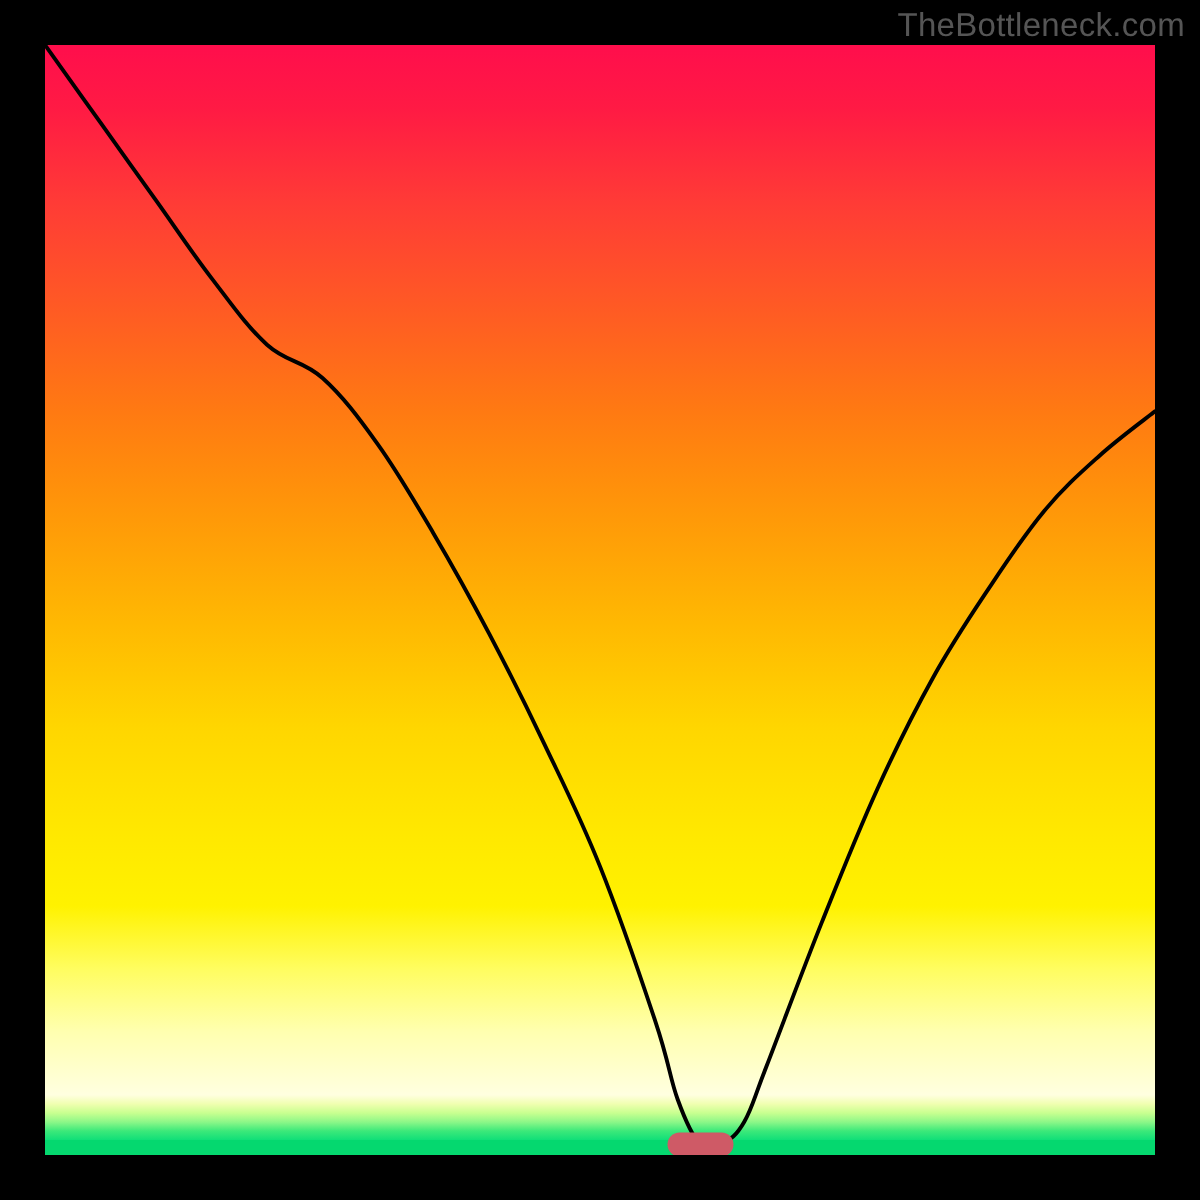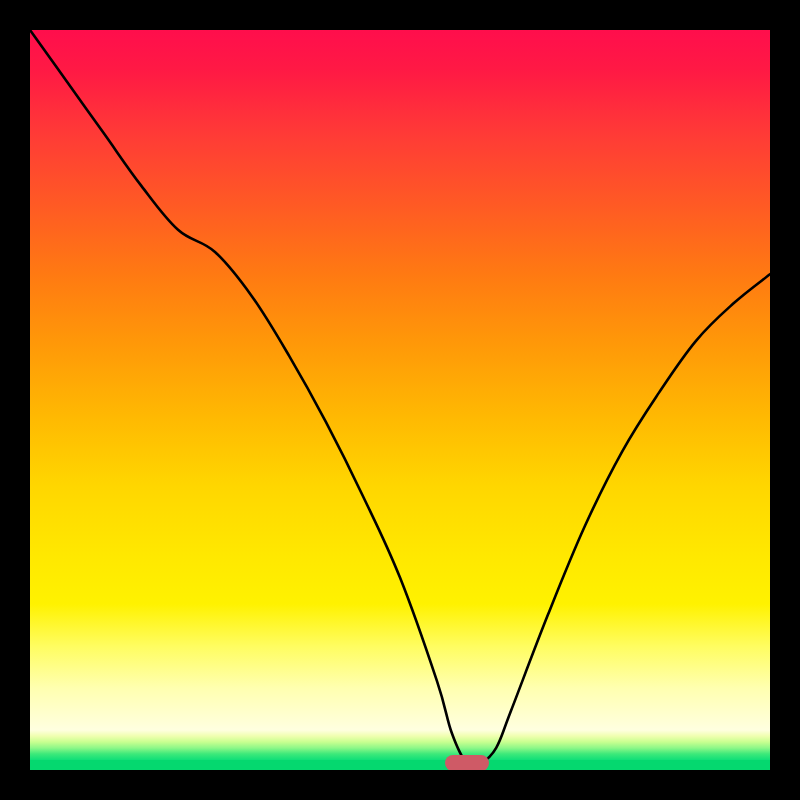--- a/index.html
+++ b/index.html
@@ -94,20 +94,21 @@
     background: #cf5a66;
     transform: translate(-50%, -50%);
     z-index: 5;
   }
 </style>
 </head>
 <body>
 
 <div class="frame">
 
+  <div class="watermark">TheBottleneck.com</div>
 
   <div class="plot-area">
     <div class="gradient-layer grad-main"></div>
     <div class="gradient-layer grad-band"></div>
     <div class="gradient-layer grad-floor"></div>
 
     <svg class="curve" viewBox="0 0 740 740" preserveAspectRatio="none">
       <path id="curve-path" d="M 0 0 C 6.66 9.323999999999991, 23.68 33.15199999999995, 37 51.799999999999955 C 50.32 70.44799999999995, 60.68 84.95200000000003, 74 103.60000000000002 C 87.32 122.24800000000002, 97.68 138.08399999999997, 111 155.39999999999998 C 124.32 172.71599999999998, 134.68 187.81200000000007, 148 199.80000000000007 C 161.32 211.78800000000007, 171.68 210.01200000000003, 185 222 C 198.32 233.98799999999997, 208.68 247.75199999999998, 222 266.4 C 235.32 285.04799999999994, 245.68 302.95599999999996, 259 325.59999999999997 C 272.32 348.24399999999997, 282.68 366.89200000000005, 296 392.20000000000005 C 309.32 417.50800000000004, 319.68 438.228, 333 466.2 C 346.32 494.17199999999997, 356.68 514.3, 370 547.6 C 383.32 580.9000000000001, 397.67600000000004 623.2280000000001, 407.00000000000006 651.2 C 416.32400000000007 679.172, 416.472 688.348, 421.79999999999995 703 C 427.12799999999993 717.652, 431.27199999999993 727.272, 436.59999999999997 732.6 C 441.928 737.928, 446.07199999999995 735.264, 451.4 732.6 C 456.728 729.936, 460.87199999999996 727.124, 466.2 717.8 C 471.528 708.4759999999999, 471.676 704.776, 481 680.8 C 490.324 656.824, 504.68 617.9, 518 584.6 C 531.32 551.3000000000001, 541.68 525.1039999999999, 555 495.79999999999995 C 568.32 466.496, 578.68 445.776, 592 421.8 C 605.32 397.824, 615.68 382.58, 629 362.59999999999997 C 642.32 342.61999999999995, 652.68 326.784, 666 310.8 C 679.32 294.81600000000003, 689.68 285.788, 703 273.8 C 716.32 261.812, 733.34 249.528, 740 244.2" fill="none" stroke="#000" stroke-width="2.6" stroke-linecap="round" stroke-linejoin="round"></path>
     </svg>
 

